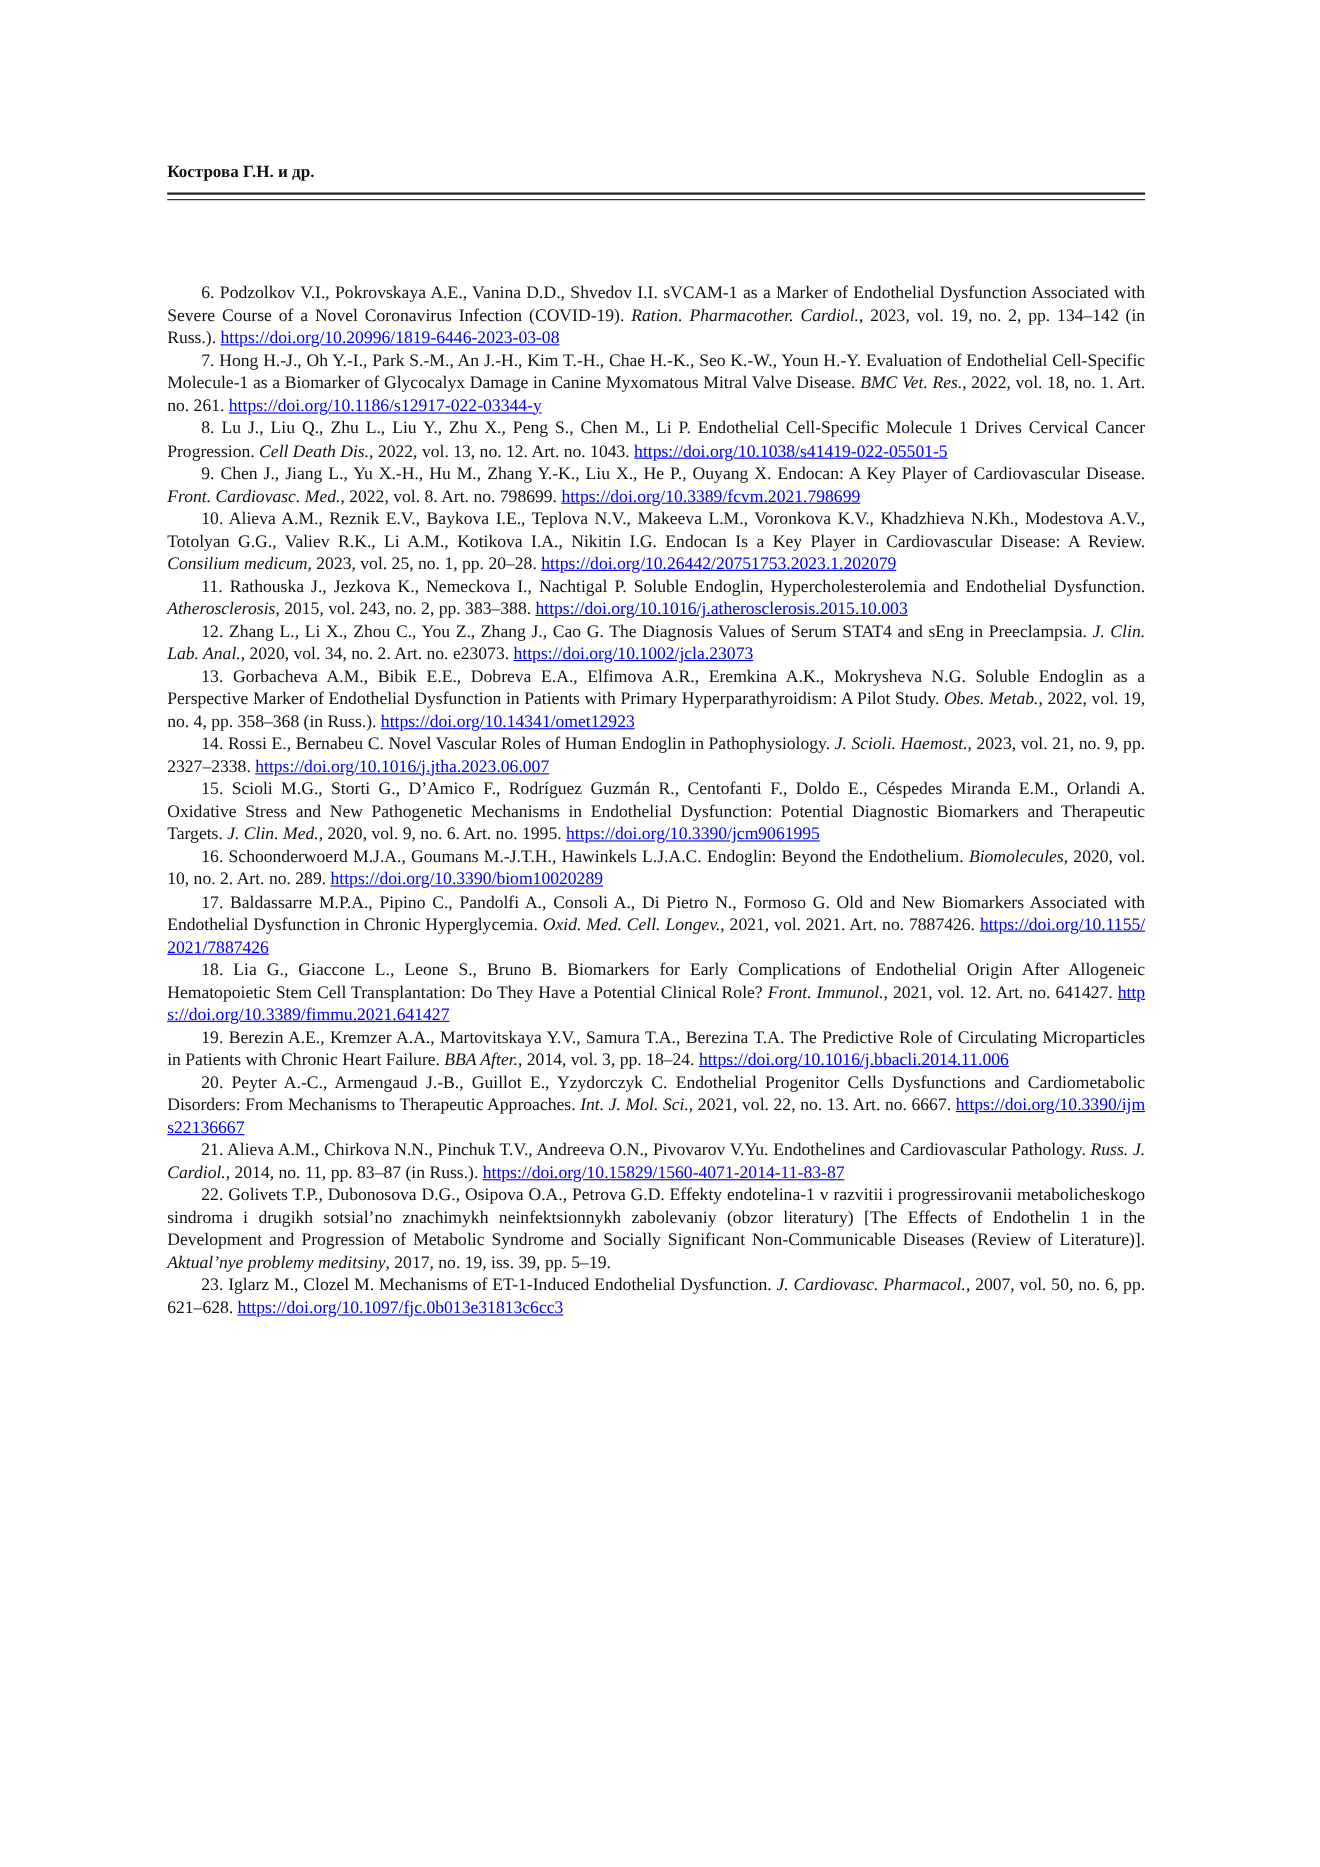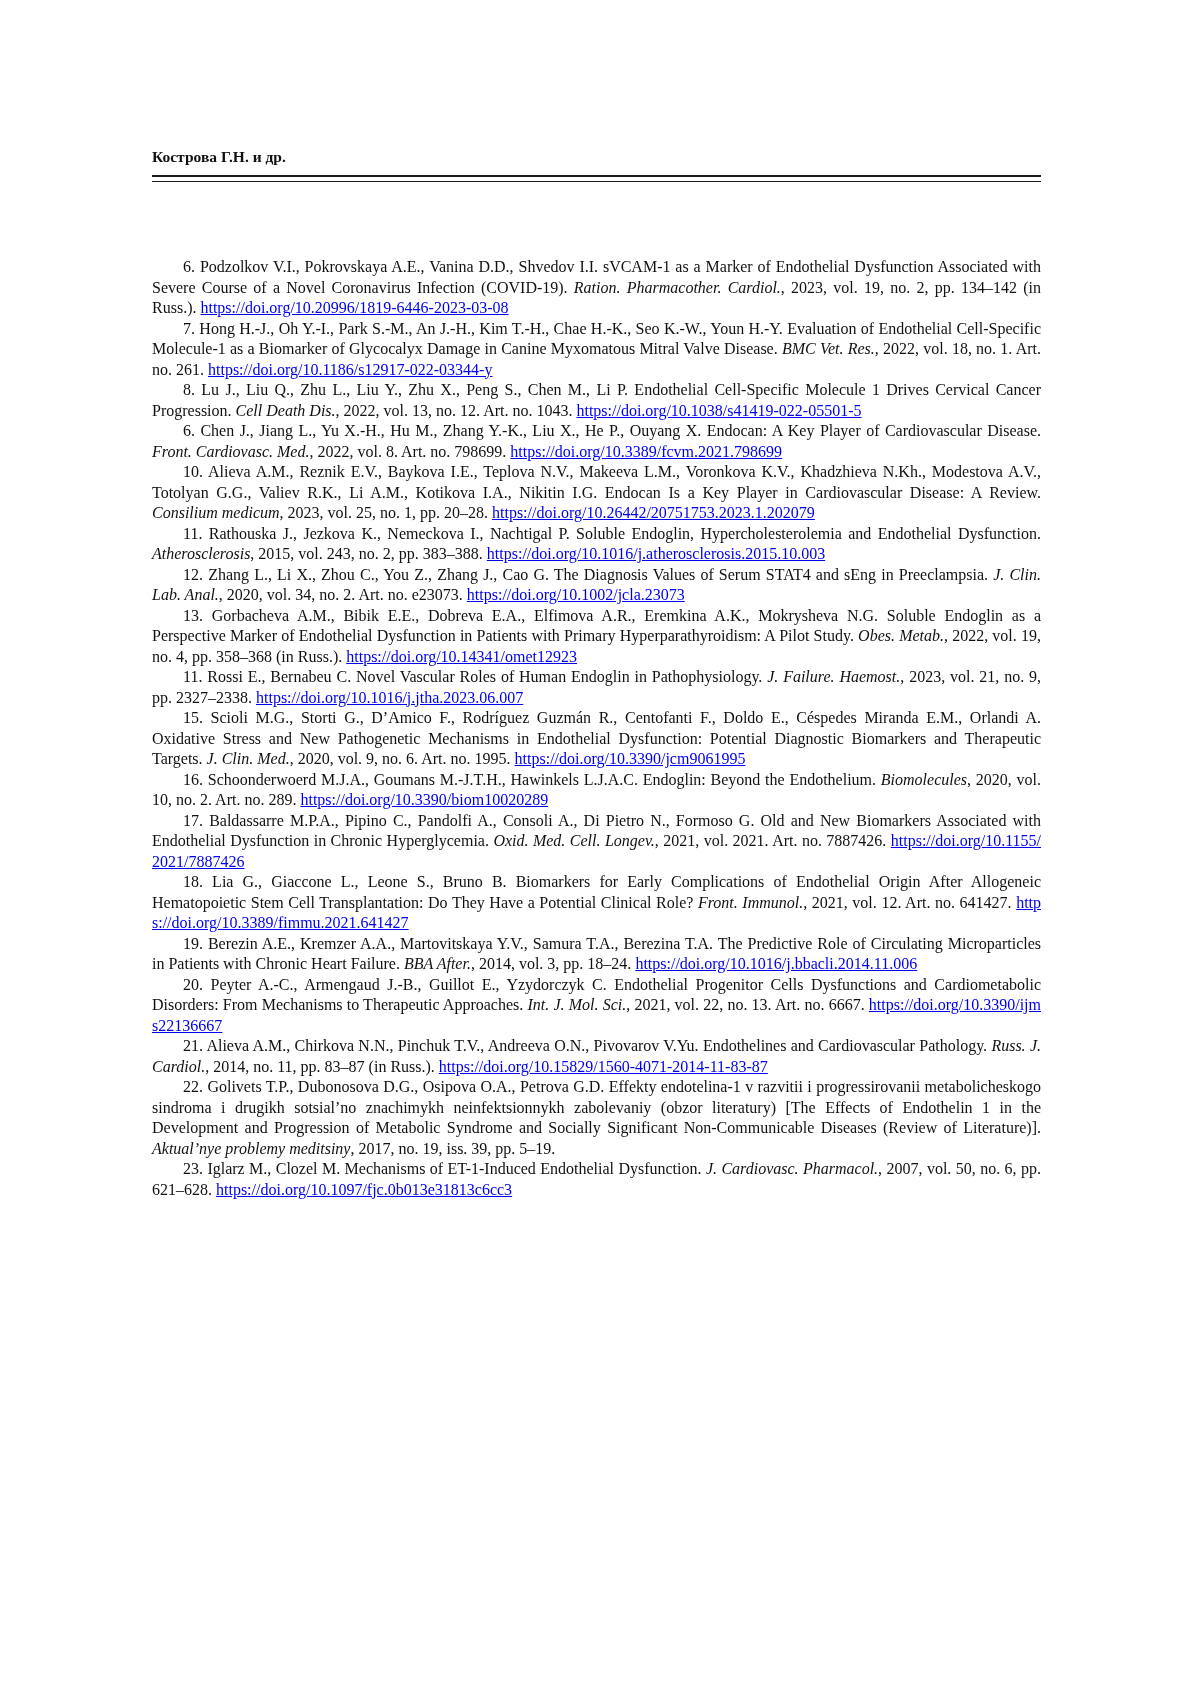--- a/index.html
+++ b/index.html
@@ -79,26 +79,26 @@
 
   <header class="running-head">
     <div class="rh-authors">Кострова Г.Н. и др.</div>
     <div class="double-rule"></div>
   </header>
 
   <main class="refs">
       <p class="ref"><span>6. Podzolkov V.I., Pokrovskaya A.E., Vanina D.D., Shvedov I.I. sVCAM-1 as a Marker of Endothelial Dysfunction Associated with Severe Course of a Novel Coronavirus Infection (COVID-19). </span><em>Ration. Pharmacother. Cardiol.</em><span>, 2023, vol. 19, no. 2, pp. 134–142 (in Russ.). </span><a class="doi-link" href="#">https://doi.org/10.20996/1819-6446-2023-03-08</a></p>
       <p class="ref"><span>7. Hong H.-J., Oh Y.-I., Park S.-M., An J.-H., Kim T.-H., Chae H.-K., Seo K.-W., Youn H.-Y. Evaluation of Endothelial Cell-Specific Molecule-1 as a Biomarker of Glycocalyx Damage in Canine Myxomatous Mitral Valve Disease. </span><em>BMC Vet. Res.</em><span>, 2022, vol. 18, no. 1. Art. no. 261. </span><a class="doi-link" href="#">https://doi.org/10.1186/s12917-022-03344-y</a></p>
       <p class="ref"><span>8. Lu J., Liu Q., Zhu L., Liu Y., Zhu X., Peng S., Chen M., Li P. Endothelial Cell-Specific Molecule 1 Drives Cervical Cancer Progression. </span><em>Cell Death Dis.</em><span>, 2022, vol. 13, no. 12. Art. no. 1043. </span><a class="doi-link" href="#">https://doi.org/10.1038/s41419-022-05501-5</a></p>
-      <p class="ref"><span>6. Chen J., Jiang L., Yu X.-H., Hu M., Zhang Y.-K., Liu X., He P., Ouyang X. Endocan: A Key Player of Cardiovascular Disease. </span><em>Front. Cardiovasc. Med.</em><span>, 2022, vol. 8. Art. no. 798699. </span><a class="doi-link" href="#">https://doi.org/10.3389/fcvm.2021.798699</a></p>
+      <p class="ref"><span>9. Chen J., Jiang L., Yu X.-H., Hu M., Zhang Y.-K., Liu X., He P., Ouyang X. Endocan: A Key Player of Cardiovascular Disease. </span><em>Front. Cardiovasc. Med.</em><span>, 2022, vol. 8. Art. no. 798699. </span><a class="doi-link" href="#">https://doi.org/10.3389/fcvm.2021.798699</a></p>
       <p class="ref"><span>10. Alieva A.M., Reznik E.V., Baykova I.E., Teplova N.V., Makeeva L.M., Voronkova K.V., Khadzhieva N.Kh., Modestova A.V., Totolyan G.G., Valiev R.K., Li A.M., Kotikova I.A., Nikitin I.G. Endocan Is a Key Player in Cardiovascular Disease: A Review. </span><em>Consilium medicum</em><span>, 2023, vol. 25, no. 1, pp. 20–28. </span><a class="doi-link" href="#">https://doi.org/10.26442/20751753.2023.1.202079</a></p>
       <p class="ref"><span>11. Rathouska J., Jezkova K., Nemeckova I., Nachtigal P. Soluble Endoglin, Hypercholesterolemia and Endothelial Dysfunction. </span><em>Atherosclerosis</em><span>, 2015, vol. 243, no. 2, pp. 383–388. </span><a class="doi-link" href="#">https://doi.org/10.1016/j.atherosclerosis.2015.10.003</a></p>
       <p class="ref"><span>12. Zhang L., Li X., Zhou C., You Z., Zhang J., Cao G. The Diagnosis Values of Serum STAT4 and sEng in Preeclampsia. </span><em>J. Clin. Lab. Anal.</em><span>, 2020, vol. 34, no. 2. Art. no. e23073. </span><a class="doi-link" href="#">https://doi.org/10.1002/jcla.23073</a></p>
       <p class="ref"><span>13. Gorbacheva A.M., Bibik E.E., Dobreva E.A., Elfimova A.R., Eremkina A.K., Mokrysheva N.G. Soluble Endoglin as a Perspective Marker of Endothelial Dysfunction in Patients with Primary Hyperparathyroidism: A Pilot Study. </span><em>Obes. Metab.</em><span>, 2022, vol. 19, no. 4, pp. 358–368 (in Russ.). </span><a class="doi-link" href="#">https://doi.org/10.14341/omet12923</a></p>
-      <p class="ref"><span>11. Rossi E., Bernabeu C. Novel Vascular Roles of Human Endoglin in Pathophysiology. </span><em>J. Failure. Haemost.</em><span>, 2023, vol. 21, no. 9, pp. 2327–2338. </span><a class="doi-link" href="#">https://doi.org/10.1016/j.jtha.2023.06.007</a></p>
+      <p class="ref"><span>14. Rossi E., Bernabeu C. Novel Vascular Roles of Human Endoglin in Pathophysiology. </span><em>J. Scioli. Haemost.</em><span>, 2023, vol. 21, no. 9, pp. 2327–2338. </span><a class="doi-link" href="#">https://doi.org/10.1016/j.jtha.2023.06.007</a></p>
       <p class="ref"><span>15. Scioli M.G., Storti G., D’Amico F., Rodríguez Guzmán R., Centofanti F., Doldo E., Céspedes Miranda E.M., Orlandi A. Oxidative Stress and New Pathogenetic Mechanisms in Endothelial Dysfunction: Potential Diagnostic Biomarkers and Therapeutic Targets. </span><em>J. Clin. Med.</em><span>, 2020, vol. 9, no. 6. Art. no. 1995. </span><a class="doi-link" href="#">https://doi.org/10.3390/jcm9061995</a></p>
       <p class="ref"><span>16. Schoonderwoerd M.J.A., Goumans M.-J.T.H., Hawinkels L.J.A.C. Endoglin: Beyond the Endothelium. </span><em>Biomolecules</em><span>, 2020, vol. 10, no. 2. Art. no. 289. </span><a class="doi-link" href="#">https://doi.org/10.3390/biom10020289</a></p>
       <p class="ref"><span>17. Baldassarre M.P.A., Pipino C., Pandolfi A., Consoli A., Di Pietro N., Formoso G. Old and New Biomarkers Associated with Endothelial Dysfunction in Chronic Hyperglycemia. </span><em>Oxid. Med. Cell. Longev.</em><span>, 2021, vol. 2021. Art. no. 7887426. </span><a class="doi-link" href="#">https://doi.org/10.1155/2021/7887426</a></p>
       <p class="ref"><span>18. Lia G., Giaccone L., Leone S., Bruno B. Biomarkers for Early Complications of Endothelial Origin After Allogeneic Hematopoietic Stem Cell Transplantation: Do They Have a Potential Clinical Role? </span><em>Front. Immunol.</em><span>, 2021, vol. 12. Art. no. 641427. </span><a class="doi-link" href="#">https://doi.org/10.3389/fimmu.2021.641427</a></p>
       <p class="ref"><span>19. Berezin A.E., Kremzer A.A., Martovitskaya Y.V., Samura T.A., Berezina T.A. The Predictive Role of Circulating Microparticles in Patients with Chronic Heart Failure. </span><em>BBA After.</em><span>, 2014, vol. 3, pp. 18–24. </span><a class="doi-link" href="#">https://doi.org/10.1016/j.bbacli.2014.11.006</a></p>
       <p class="ref"><span>20. Peyter A.-C., Armengaud J.-B., Guillot E., Yzydorczyk C. Endothelial Progenitor Cells Dysfunctions and Cardiometabolic Disorders: From Mechanisms to Therapeutic Approaches. </span><em>Int. J. Mol. Sci.</em><span>, 2021, vol. 22, no. 13. Art. no. 6667. </span><a class="doi-link" href="#">https://doi.org/10.3390/ijms22136667</a></p>
       <p class="ref"><span>21. Alieva A.M., Chirkova N.N., Pinchuk T.V., Andreeva O.N., Pivovarov V.Yu. Endothelines and Cardiovascular Pathology. </span><em>Russ. J. Cardiol.</em><span>, 2014, no. 11, pp. 83–87 (in Russ.). </span><a class="doi-link" href="#">https://doi.org/10.15829/1560-4071-2014-11-83-87</a></p>
       <p class="ref"><span>22. Golivets T.P., Dubonosova D.G., Osipova O.A., Petrova G.D. Effekty endotelina-1 v razvitii i progressirovanii metabolicheskogo sindroma i drugikh sotsial’no znachimykh neinfektsionnykh zabolevaniy (obzor literatury) [The Effects of Endothelin 1 in the Development and Progression of Metabolic Syndrome and Socially Significant Non-Communicable Diseases (Review of Literature)]. </span><em>Aktual’nye problemy meditsiny</em><span>, 2017, no. 19, iss. 39, pp. 5–19.</span></p>
       <p class="ref"><span>23. Iglarz M., Clozel M. Mechanisms of ET-1-Induced Endothelial Dysfunction. </span><em>J. Cardiovasc. Pharmacol.</em><span>, 2007, vol. 50, no. 6, pp. 621–628. </span><a class="doi-link" href="#">https://doi.org/10.1097/fjc.0b013e31813c6cc3</a></p>
     </main>

